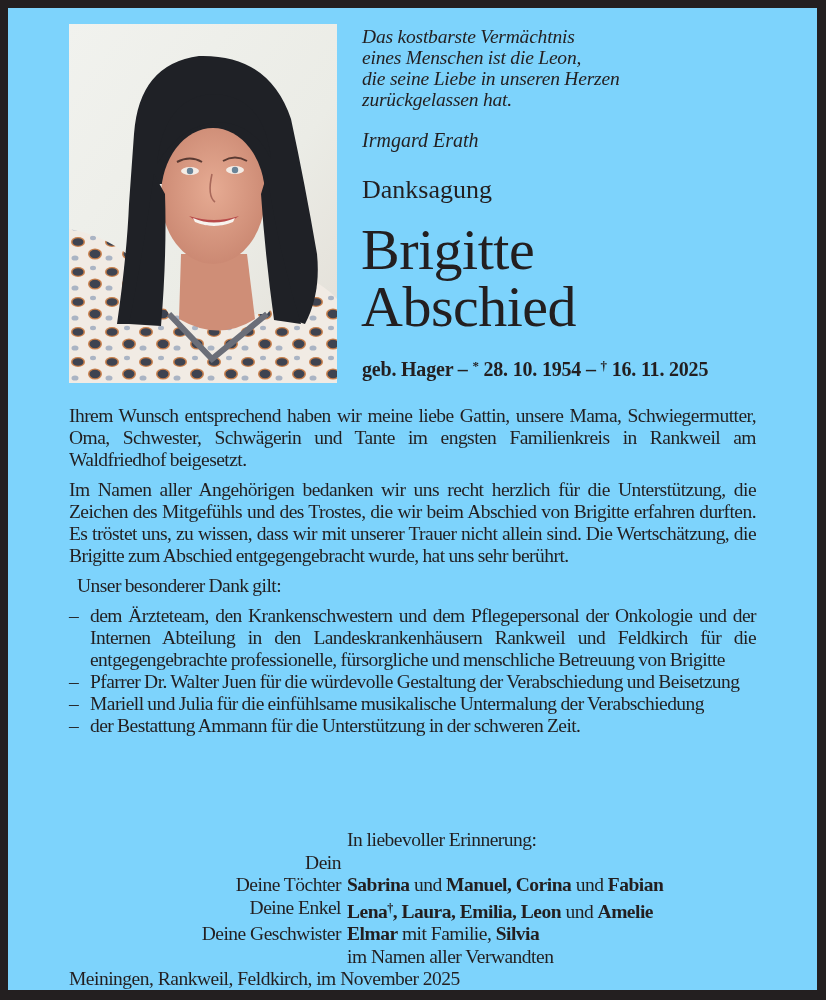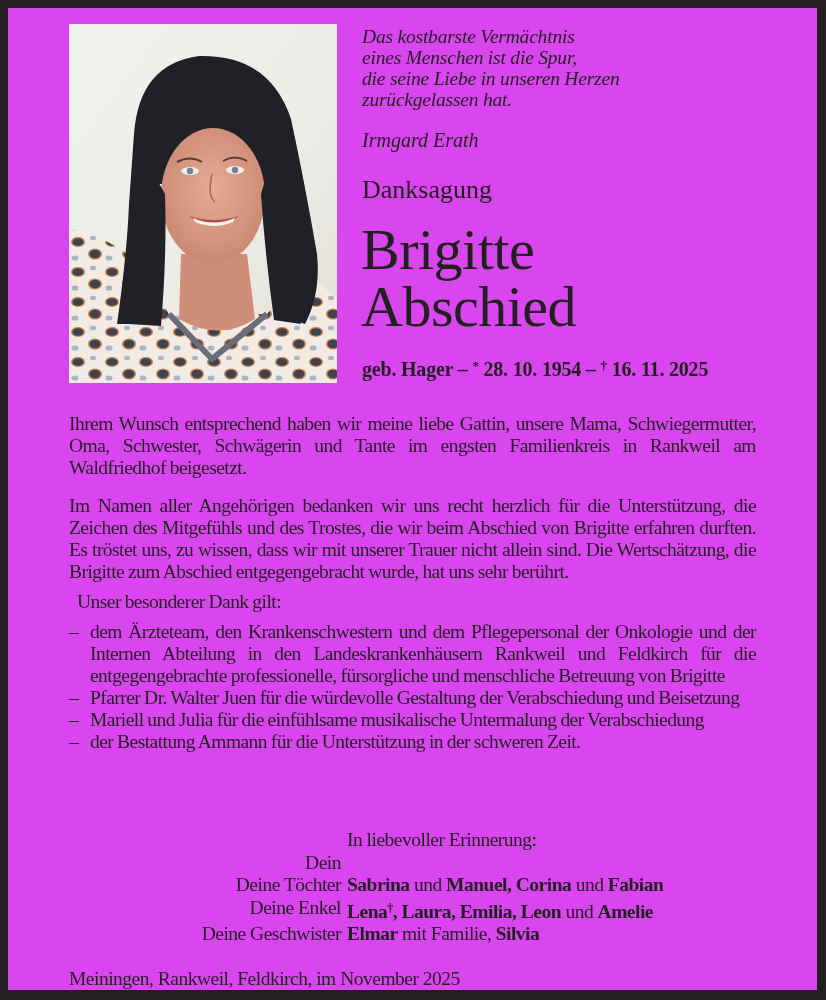--- a/index.html
+++ b/index.html
@@ -1,19 +1,19 @@
 <!DOCTYPE html>
 <html><head>
 <meta charset="utf-8">
 <style>
   html, body { margin: 0; padding: 0; background: #231f20; }
   body { width: 826px; height: 1000px; position: relative; overflow: hidden; }
   .frame {
     position: absolute; left: 8px; top: 8px; width: 809px; height: 982px;
-    background: #d946ef; color: #231f20;
+    background: #7dd3fc; color: #231f20;
     font-family: "Liberation Serif", "DejaVu Serif", serif;
   }
   .photo {
     position: absolute; left: 61px; top: 16px; width: 268px; height: 359px;
     overflow: hidden; background: #eef0ec;
   }
   .photo svg { display: block; }
   .quote {
     position: absolute; left: 354px; top: 18px; width: 440px;
     font-style: italic; font-size: 19.5px; line-height: 21px; letter-spacing: -0.2px;
@@ -31,21 +31,21 @@
     font-size: 58px; line-height: 57px; letter-spacing: -0.5px;
   }
   .lifedates {
     position: absolute; left: 354px; top: 350px;
     font-size: 20px; font-weight: bold; letter-spacing: -0.2px; white-space: nowrap;
   }
   .body {
     position: absolute; left: 61px; top: 389px; width: 687px;
     font-size: 19.5px; line-height: 22px; letter-spacing: -0.55px; word-spacing: -0.5px;
   }
-  .body p { margin: 16px 0 8px 0; text-align: justify; }
+  .body p { margin: 8px 0 8px 0; text-align: justify; }
   .thanks-intro { margin: 8px; }
   .thanks-list { list-style: none; margin: 0 0 0 0; padding: 0; }
   .thanks-list li { position: relative; padding-left: 21px; text-align: justify; }
   .thanks-list li::before { content: "–"; position: absolute; left: 0; top: 0; }
   .sig {
     position: absolute; left: 61px; top: 821px; width: 700px;
     font-size: 19.5px; line-height: 22.5px; letter-spacing: -0.5px;
   }
   .sig-row { display: flex; }
   .sig-label { width: 278px; text-align: right; padding-right: 6px; box-sizing: border-box; }
@@ -112,21 +112,21 @@
       <path d="M120 192 Q144 212 170 192 Q145 200 120 192 Z" fill="#b84a4a"></path>
       <path d="M124 194 Q145 203 166 194 L164 198 Q145 206 126 198 Z" fill="#f7f3ee"></path>
 
       <path d="M85 150 Q74 230 60 300 L92 302 Q98 230 96 170 Z" fill="#1f2126"></path>
       <path d="M198 150 Q210 230 232 300 L205 296 Q196 230 192 170 Z" fill="#1f2126"></path>
     </svg>
   </div>
 
   <div class="quote">
     <div>Das kostbarste Vermächtnis</div>
-    <div>eines Menschen ist die Spur,</div>
+    <div>eines Menschen ist die Leon,</div>
     <div>die seine Liebe in unseren Herzen</div>
     <div>zurückgelassen hat.</div>
   </div>
   <div class="quote-author">Irmgard Erath</div>
 
   <div class="heading">Danksagung</div>
 
   <div class="name">
     <div>Brigitte</div>
     <div>Abschied</div>
@@ -165,17 +165,21 @@
       <div class="sig-value"><b>Sabrina</b><span> und </span><b>Manuel, Corina</b><span> und </span><b>Fabian</b></div>
     </div>
     <div class="sig-row">
       <div class="sig-label">Deine Enkel</div>
       <div class="sig-value"><b>Lena</b><span class="dagger">†</span><b>, Laura, Emilia, Leon</b><span> und </span><b>Amelie</b></div>
     </div>
     <div class="sig-row">
       <div class="sig-label">Deine Geschwister</div>
       <div class="sig-value"><b>Elmar</b><span> mit Familie, </span><b>Silvia</b></div>
     </div>
+    <div class="sig-row">
+      <div class="sig-label"></div>
+      <div class="sig-value">im Namen aller Verwandten</div>
+    </div>
   </div>
 
   <div class="place"><b>Meiningen, Rankweil, Feldkirch,</b><span> im November 2025</span></div>
 
 </div>
 
 </body></html>

